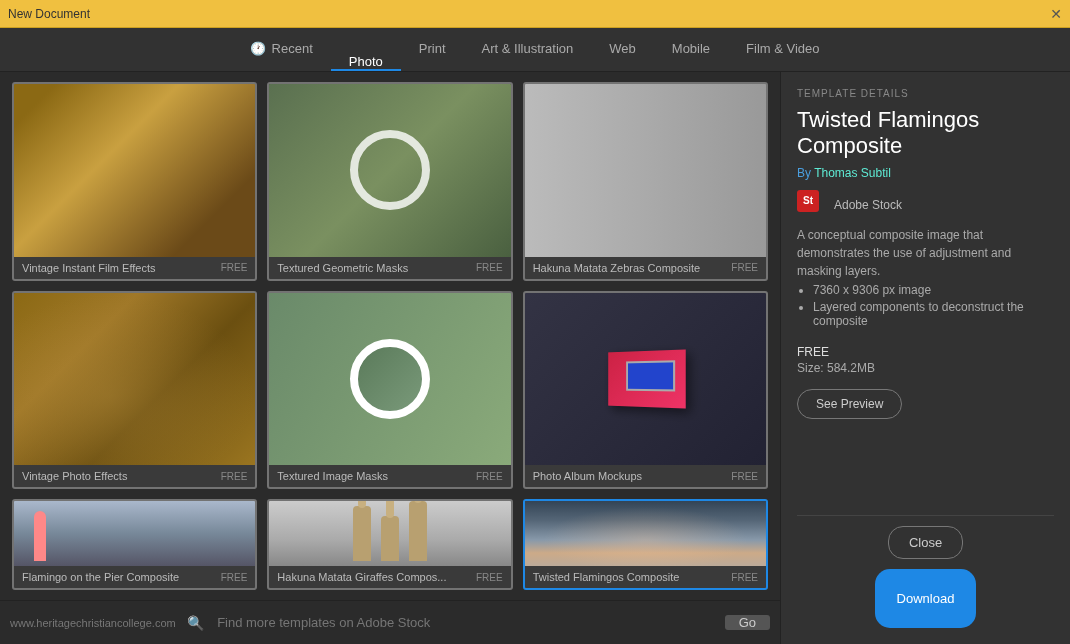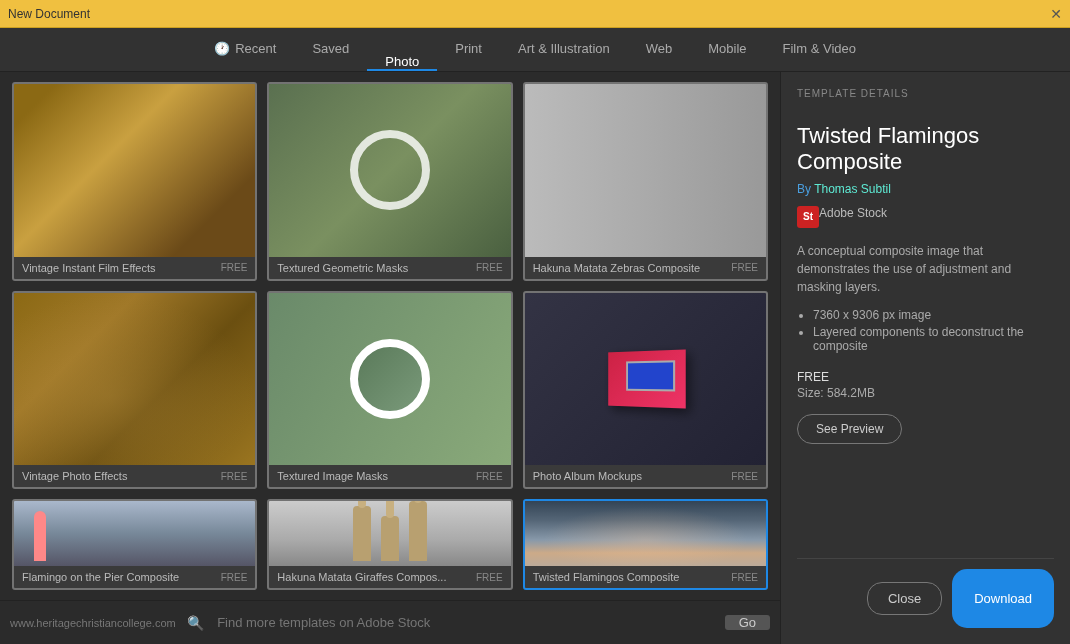--- a/index.html
+++ b/index.html
@@ -175,41 +175,41 @@
       display: flex;
       flex-direction: column;
       padding: 16px;
     }
 
     #template-details-label {
       font-size: 10px;
       color: #888;
       text-transform: uppercase;
       letter-spacing: 1px;
-      margin-bottom: 24px;
+      margin-bottom: 8px;
     }
     #template-title {
       font-size: 22px;
       font-weight: 300;
       color: #fff;
       line-height: 1.2;
       margin-bottom: 6px;
     }
     #template-author {
       font-size: 12px;
       color: #aaa;
       margin-bottom: 10px;
     }
     #template-author span {
       color: #4a9ede;
     }
     #adobe-stock-row {
       display: flex;
-      align-items: flex-start;
-      gap: 0;
+      align-items: flex-end;
+      gap: 15px;
       margin-bottom: 14px;
     }
     #adobe-stock-icon {
       width: 22px;
       height: 22px;
       background: #cc2222;
       border-radius: 3px;
       display: flex;
       align-items: center;
       justify-content: center;
@@ -218,21 +218,21 @@
       font-weight: bold;
     }
     #adobe-stock-label {
       font-size: 12px;
       color: #bbb;
     }
     #template-desc {
       font-size: 12px;
       color: #aaa;
       line-height: 1.5;
-      margin-bottom: 12px;
+      margin-bottom: 3px;
     }
     #template-features {
       font-size: 12px;
       color: #aaa;
       margin-bottom: 14px;
       padding-left: 0;
     }
     #template-features li {
       list-style: disc;
       margin-left: 16px;
@@ -262,20 +262,21 @@
 
     
     #panel-actions {
       display: flex;
       align-items: center;
       justify-content: flex-end;
       gap: 10px;
       padding-top: 10px;
       border-top: 1px solid #444;
       margin-top: 10px;
+      flex-direction: column;
     }
     #close-dialog-btn {
       background: transparent;
       border: 1px solid #777;
       color: #ccc;
       padding: 8px 20px;
       border-radius: 15px;
       cursor: pointer;
       font-size: 13px;
     }
@@ -416,23 +417,20 @@
 
 <div id="title-bar">
   <span id="title-bar-text">New Document</span>
   <span id="close-btn">✕</span>
 </div>
 
 <div id="nav-tabs">
   <div class="nav-tab">
     <span class="tab-icon">🕐</span>
     <span>Recent</span>
-  </div>
-  <div class="nav-tab">
-    <span>Saved</span>
   </div>
   <div class="nav-tab active">
     <span>Photo</span>
   </div>
   <div class="nav-tab">
     <span>Print</span>
   </div>
   <div class="nav-tab">
     <span>Art &amp; Illustration</span>
   </div>

